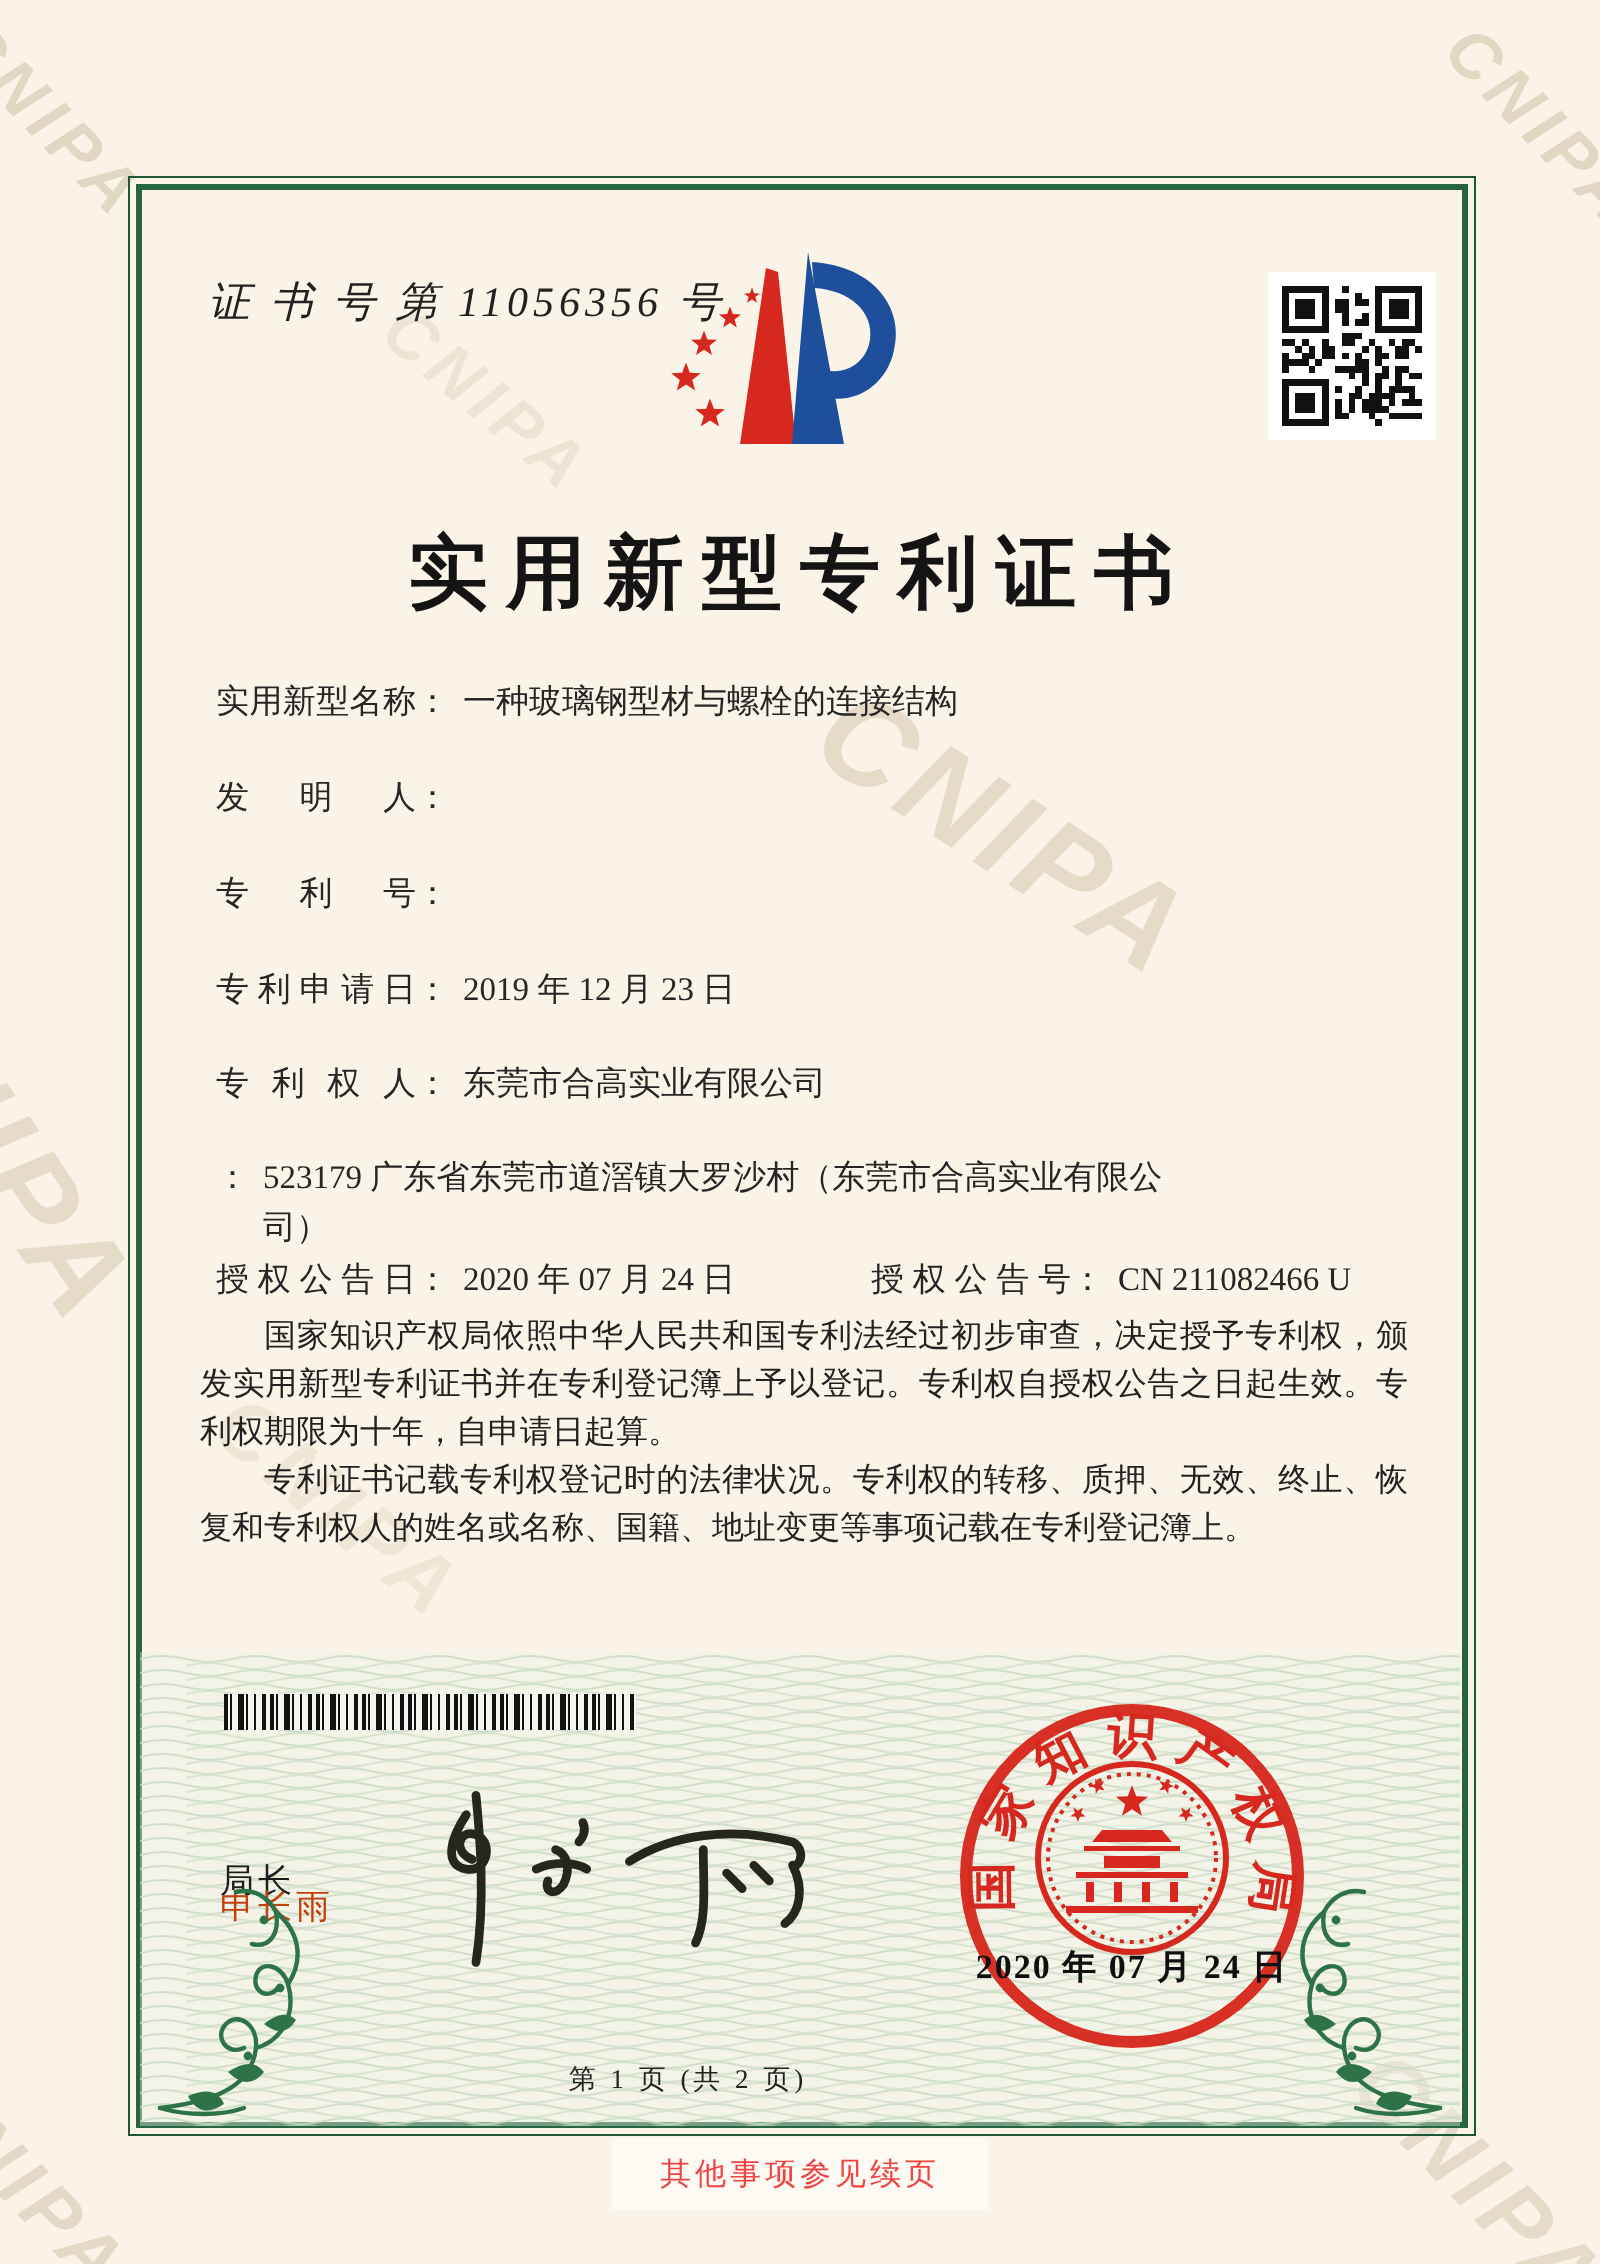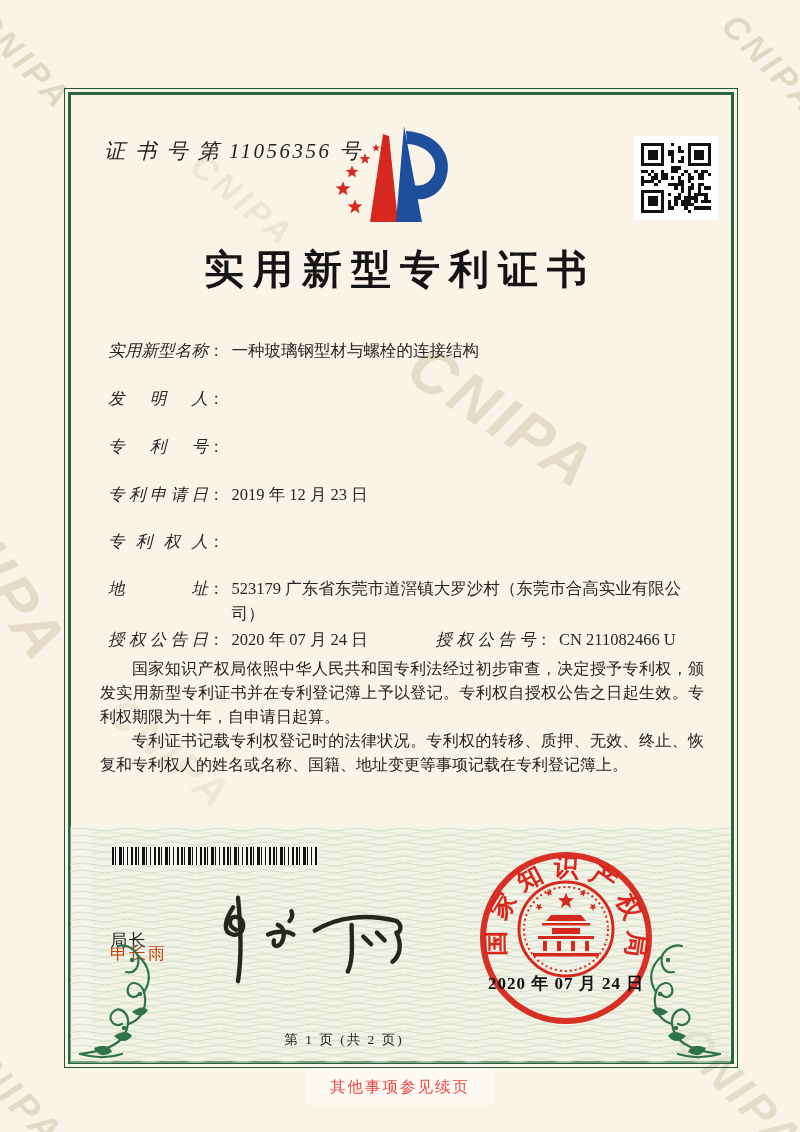--- a/index.html
+++ b/index.html
@@ -21,27 +21,27 @@
   #waveband{position:absolute;left:70px;top:826px;width:660px;height:237px;z-index:1;opacity:.9;}
 
   
   #cert-no{position:absolute;left:104px;top:137px;font-size:21px;letter-spacing:2.5px;
            color:#222;z-index:2;font-style:italic;}
   #logo{position:absolute;left:330px;top:122px;width:136px;height:114px;z-index:2;}
   #qr-patch{position:absolute;left:634px;top:136px;width:84px;height:84px;background:#fff;z-index:2;}
   #qr{position:absolute;inset:7px;}
   #qr svg{width:100%;height:100%;display:block;}
 
-  #title{position:absolute;left:0;top:242px;width:800px;text-align:center;font-size:40px;
+  #title{position:absolute;left:0;top:259px;width:800px;text-align:center;font-size:40px;
          font-weight:700;letter-spacing:9px;color:#141414;z-index:2;}
 
   
   .frow{position:absolute;left:108px;display:flex;font-size:16.5px;color:#262626;
         line-height:25px;z-index:2;}
-  .flab{display:inline-block;width:100px;text-align:justify;text-align-last:justify;font-style:italic;}
+  .flab{display:inline-block;width:100px;text-align:justify;text-align-last:justify;}
   .colon{display:inline-block;margin-right:7px;}
   .fval{display:inline-block;width:480px;}
 
   
   #body-text{position:absolute;left:100px;top:657px;width:604px;font-size:16px;
              line-height:24px;color:#222;text-align:justify;z-index:2;}
   #body-text p{margin:0;text-indent:32px;}
 
   
   #barcode{position:absolute;left:112px;top:847px;width:206px;height:18px;z-index:2;
@@ -267,23 +267,23 @@
       <span class="colon">：</span>
   </div>
   <div class="frow" style="top:482px">
     <span class="flab">专利申请日</span>
       <span class="colon">：</span>
     <span class="fval">2019 年 12 月 23 日</span>
   </div>
   <div class="frow" style="top:529px">
     <span class="flab">专利权人</span>
       <span class="colon">：</span>
+    <span class="fval">东莞市合高实业有限公司</span>
   </div>
   <div class="frow" style="top:576px">
-    <span class="flab">地址</span>
       <span class="colon">：</span>
     <span class="fval">523179 广东省东莞市道滘镇大罗沙村（东莞市合高实业有限公司）</span>
   </div>
   <div class="frow" style="top:627px">
     <span class="flab">授权公告日</span>
       <span class="colon">：</span>
     <span style="width:200px">2020 年 07 月 24 日</span>
     <span class="flab" style="margin-left:4px">授权公告号</span>
       <span class="colon">：</span>
     <span>CN 211082466 U</span>

